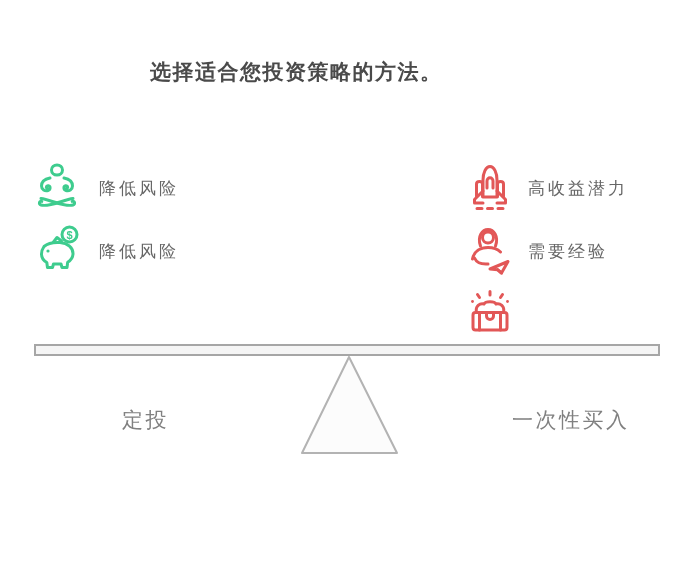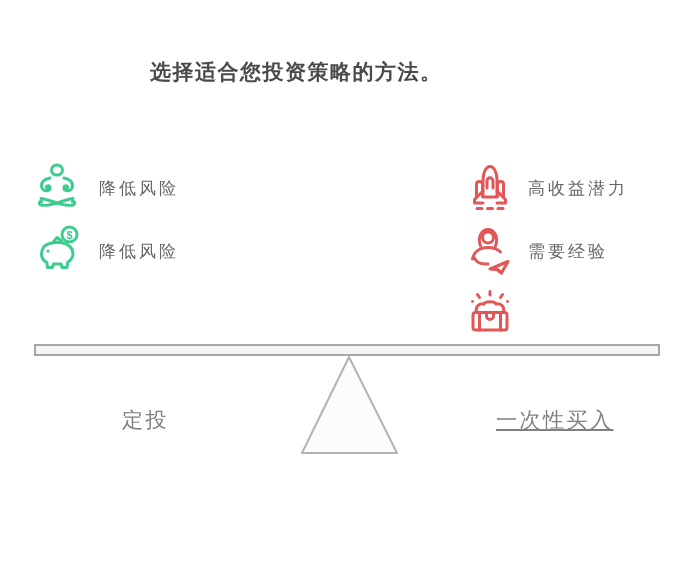--- a/index.html
+++ b/index.html
@@ -31,21 +31,21 @@
     position:absolute; left:34px; top:344px; width:626px; height:12px;
     background:var(--beam-fill,#f5f5f5);
     border:2px solid var(--beam-border,#a6a6a6);
   }
   .fulcrum { position:absolute; left:290px; top:354px; }
   .footer-label {
     position:absolute; top:406px; font-size:21px; letter-spacing:2.5px;
     color:var(--footer-text,#808080); white-space:nowrap;
   }
   .footer-left  { left:122px; }
-  .footer-right { left:496px;text-decoration:underline; }
+  .footer-right { left:512px; }
 </style>
 </head>
 <body>
 
 <div class="canvas">
 
   <div class="title">选择适合您投资策略的方法。</div>
 
   <div class="col col-left">
 

